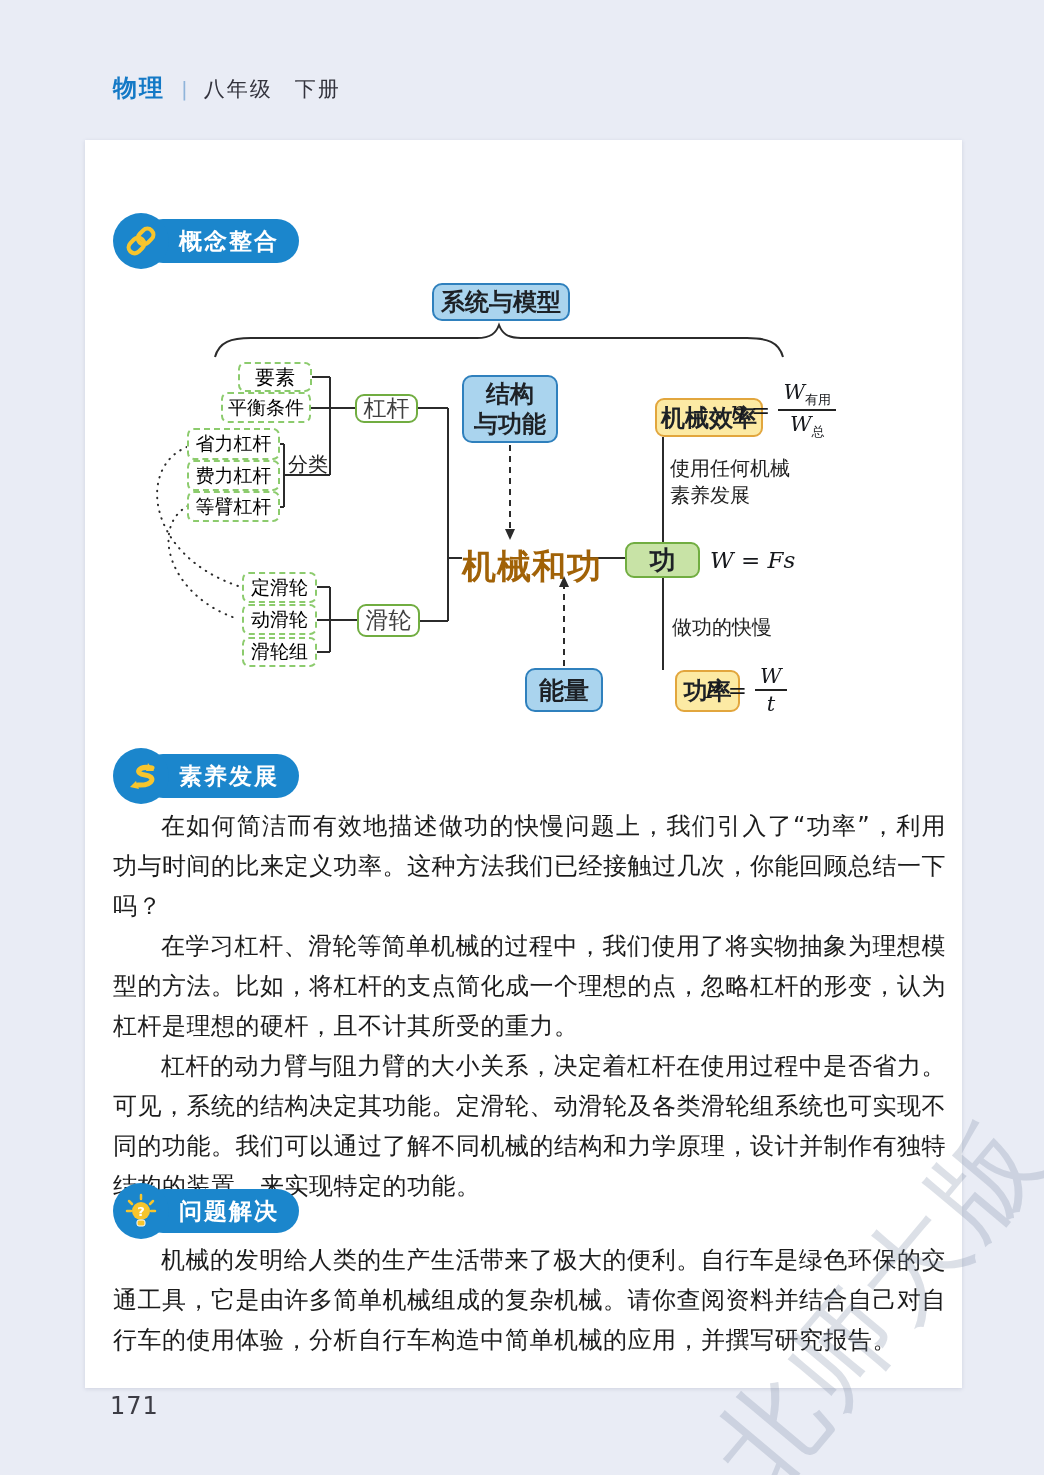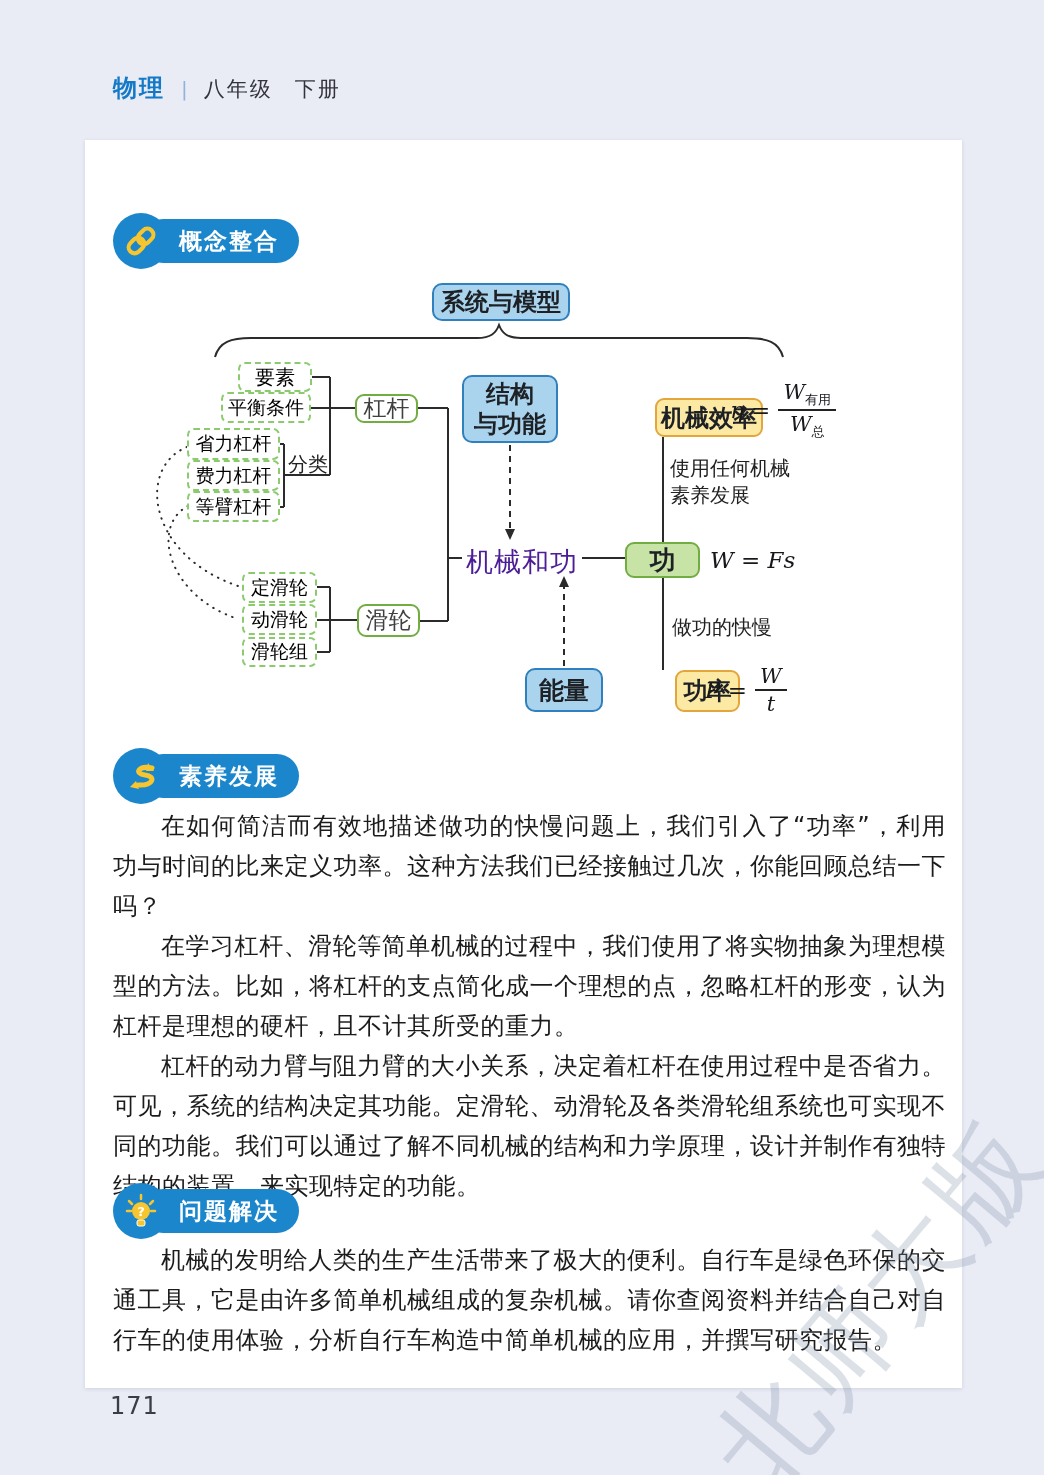--- a/index.html
+++ b/index.html
@@ -29,21 +29,21 @@
   .badge .bicon { position:absolute; left:0; top:0; width:56px; height:56px; border-radius:50%; background:#1b86cc; display:flex; align-items:center; justify-content:center; z-index:2; }
 
   
   .node { position:absolute; display:flex; align-items:center; justify-content:center; text-align:center; z-index:2; }
   .blue-box  { background:#aad4ee; border:2.5px solid #2f80bd; border-radius:10px; font-weight:bold; color:#1d2126; }
   .yellow-box{ background:#fceaa4; border:2.5px solid #e2a63d; border-radius:9px; font-weight:bold; color:#1d2126;margin-left:45px; }
   .green-fill{ background:#c8e3a6; border:2.5px solid #71ad41; border-radius:9px; font-weight:bold; color:#1d2126; }
   .green-line{ background:#fff; border:2.5px solid #71ad41; border-radius:9px; color:#404040; }
   .dash-box  { background:#fff; border:2px dashed #8ccb6d; border-radius:7px; color:#000000; font-size:20px; }
   .map-label { position:absolute; color:#222; font-size:20px; z-index:2; white-space:nowrap; }
-  .strong-label { font-size:27px; font-weight:400; color:#4c1d95; letter-spacing:1px; }
+  .strong-label { font-size:34px; font-weight:700; color:#a16207; letter-spacing:1px; }
 
   
   .formula { position:absolute; z-index:2; display:flex; align-items:center; font-family:"DejaVu Serif", serif; font-style:italic; font-size:23px; color:#16181c; }
   .frac { display:inline-flex; flex-direction:column; align-items:center; margin-left:8px; font-size:21px; line-height:1.15; }
   .frac .num { border-bottom:2px solid #222; padding:0 5px 1px; }
   .frac .den { padding-top:1px; }
   .frac sub, .formula sub { font-size:13px; font-style:normal; }
 
   
   .text-block { position:absolute; width:833px; z-index:2; }

